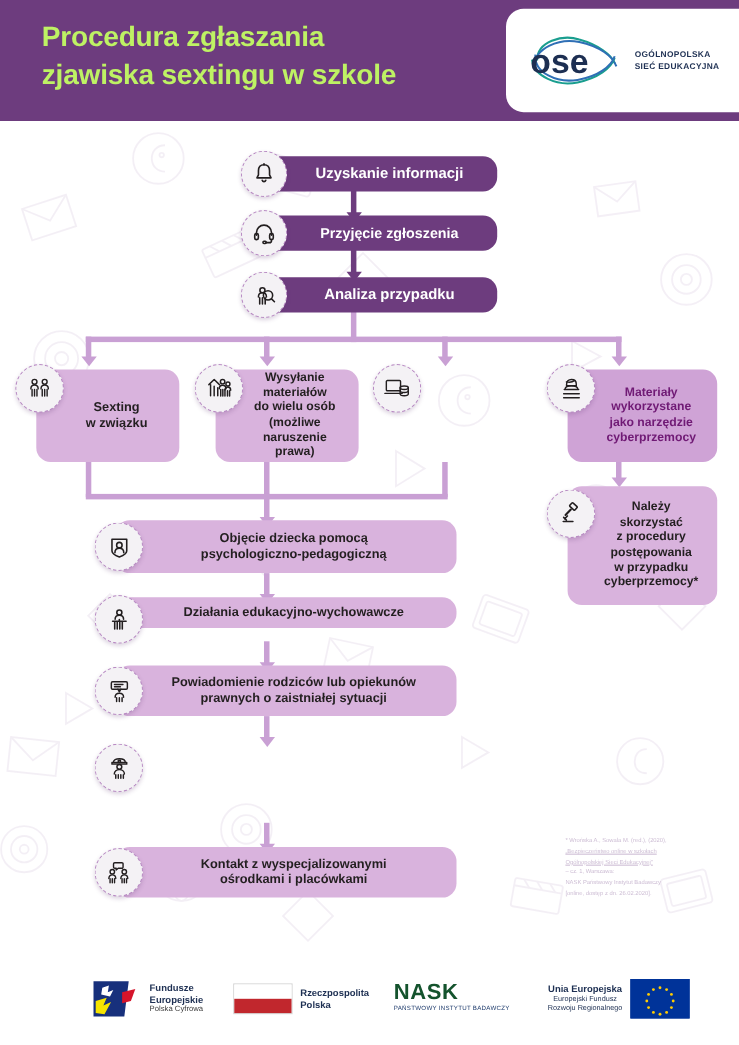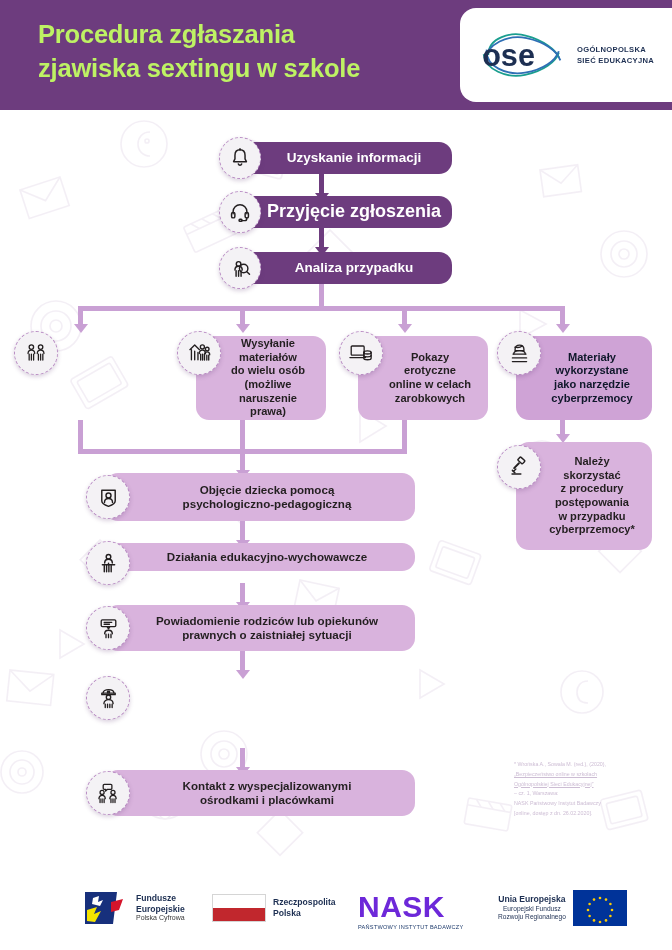--- a/index.html
+++ b/index.html
@@ -38,21 +38,21 @@
 
   
   .node{
     position:absolute;box-sizing:border-box;
     border-radius:13px;
     display:flex;align-items:center;justify-content:center;
     text-align:center;font-weight:bold;z-index:3;
   }
   .node.dark{background:#6d3c7e;color:#ffffff;}
   .node.light{background:#d9b3dd;color:#231f20;}
-  .node.lightmid{background:#cfa3d6;color:#0f172a;}
+  .node.lightmid{background:#cfa3d6;color:#701a75;}
   .node-label{padding:4px 10px 4px 10px;line-height:1.22;}
 
   
   .bubble{
     position:absolute;border-radius:50%;
     background:#f4f2f5;
     border:1.6px dashed #b98cc4;
     box-shadow:0 2px 4px rgba(90,50,110,.22);
     display:flex;align-items:center;justify-content:center;
     z-index:6;box-sizing:border-box;
@@ -78,21 +78,21 @@
 
   
   .footer{position:absolute;left:0;top:868px;width:672px;height:82px;background:#fff;z-index:5;}
   .flogo{position:absolute;display:flex;align-items:center;gap:7px;}
   .flogo-txt{font-size:8.6px;font-weight:bold;color:#1d2f52;line-height:1.25;}
   .flogo-txt .sub{font-size:7px;font-weight:normal;color:#3a3a3a;}
   .flogo-txt .sub2{font-size:6.6px;font-weight:normal;color:#1d2f52;}
   .pl-flag{width:54px;height:28px;border:.6px solid #d5d5d5;box-sizing:border-box;}
   .pl-flag .w{height:50%;background:#fff;}
   .pl-flag .r{height:50%;background:#c1272d;}
-  .nask{font-size:30px;font-weight:bold;color:#6d28d9;letter-spacing:.5px;line-height:1;}
+  .nask{font-size:20px;font-weight:bold;color:#14532d;letter-spacing:.5px;line-height:1;}
   .nask-sub{font-size:5.6px;color:#1d3a6b;letter-spacing:.25px;margin-top:2px;}
   .eu-flag{width:54px;height:36px;background:#003399;position:relative;}
 </style>
 </head>
 <body>
 
 <div id="page">
 
   <svg class="bg-pattern" viewBox="0 0 672 760">
     <g stroke="#e9e0ed" fill="none" stroke-width="1.7">
@@ -283,21 +283,21 @@
   </div>
   <div class="bubble" style="left:219px;top:137px;width:42px;height:42px;">
     <svg width="22" height="22" viewBox="0 0 24 24" fill="none" stroke="#231f20" stroke-width="1.6" stroke-linecap="round" stroke-linejoin="round">
       <path d="M12 3 C8.5 3 6.5 5.5 6.5 9 v4 L5 16 h14 l-1.5 -3 V9 C17.5 5.5 15.5 3 12 3 Z"></path>
       <path d="M10.2 18.5 a1.9 1.9 0 0 0 3.6 0"></path>
       <path d="M12 2 v1.2"></path>
     </svg>
   </div>
 
   <div class="node dark" style="left:240px;top:196px;width:212px;height:32px;">
-    <span class="node-label" style="font-size:18px;padding-left:26px;">Przyjęcie zgłoszenia</span>
+    <span class="node-label" style="font-size:13px;padding-left:26px;">Przyjęcie zgłoszenia</span>
   </div>
   <div class="bubble" style="left:219px;top:191px;width:42px;height:42px;">
     <svg width="22" height="22" viewBox="0 0 24 24" fill="none" stroke="#231f20" stroke-width="1.6" stroke-linecap="round" stroke-linejoin="round">
       <path d="M4.5 14 v-2.5 a7.5 7.5 0 0 1 15 0 V14"></path>
       <rect x="2.8" y="12.4" width="3.6" height="6" rx="1.6"></rect>
       <rect x="17.6" y="12.4" width="3.6" height="6" rx="1.6"></rect>
       <path d="M19.4 18.4 v1 a2 2 0 0 1 -2 2 h-3.4"></path>
       <rect x="11" y="20" width="3.2" height="2.2" rx="1"></rect>
     </svg>
   </div>
@@ -308,20 +308,26 @@
   <div class="bubble" style="left:219px;top:247px;width:42px;height:42px;">
     <svg width="23" height="23" viewBox="0 0 24 24" fill="none" stroke="#231f20" stroke-width="1.5" stroke-linecap="round" stroke-linejoin="round">
       <circle cx="10" cy="7.2" r="2.4"></circle>
       <path d="M6.2 13.5 c0 -2.4 1.7 -3.9 3.8 -3.9 c2.1 0 3.8 1.5 3.8 3.9"></path>
       <path d="M7.4 14.2 v6 M10 14.2 v6 M12.6 14.2 v6"></path>
       <circle cx="15.3" cy="12" r="4.4"></circle>
       <path d="M18.6 15.3 L21.4 18.1"></path>
     </svg>
   </div>
 
+  <div class="node light" style="left:33px;top:336px;width:130px;height:84px;">
+    <div class="node-label" style="font-size:11.6px;padding-left:26px;">
+      <div>Sexting</div>
+      <div>w związku</div>
+    </div>
+  </div>
   <div class="bubble" style="left:14px;top:331px;width:44px;height:44px;">
     <svg width="24" height="24" viewBox="0 0 26 24" fill="none" stroke="#231f20" stroke-width="1.4" stroke-linecap="round" stroke-linejoin="round">
       <circle cx="8" cy="5.6" r="2.4"></circle>
         <circle cx="18" cy="5.6" r="2.4"></circle>
       <path d="M4.4 12.6 c0 -2.4 1.6 -3.8 3.6 -3.8 c2 0 3.6 1.4 3.6 3.8"></path>
       <path d="M14.4 12.6 c0 -2.4 1.6 -3.8 3.6 -3.8 c2 0 3.6 1.4 3.6 3.8"></path>
       <path d="M5.6 13.2 v6.4 M8 13.2 v6.4 M10.4 13.2 v6.4"></path>
       <path d="M15.6 13.2 v6.4 M18 13.2 v6.4 M20.4 13.2 v6.4"></path>
     </svg>
   </div>
@@ -340,28 +346,20 @@
       <path d="M3 8 L8 3.2 L13 8"></path>
       <path d="M4.6 8 v10.6 M8 9.6 v9 M11.4 11 v7.6"></path>
       <circle cx="16" cy="5.2" r="2.1"></circle>
         <circle cx="21" cy="7.4" r="1.9"></circle>
       <path d="M12.8 12 c0 -2.2 1.4 -3.5 3.2 -3.5 c1.8 0 3.2 1.3 3.2 3.5"></path>
       <path d="M18.2 13 c.3 -1.8 1.4 -2.7 2.8 -2.7 c1.5 0 2.6 1.1 2.6 3.1"></path>
       <path d="M14.2 12.6 v6.2 M16.2 12.6 v6.2 M18.2 12.6 v6.2 M20.6 13.8 v5 M22.6 13.8 v5"></path>
     </svg>
   </div>
 
-  <div class="node light" style="left:358px;top:336px;width:130px;height:84px;">
-    <div class="node-label" style="font-size:11.1px;padding-left:24px;">
-      <div>Pokazy</div>
-      <div>erotyczne</div>
-      <div>online w celach</div>
-      <div>zarobkowych</div>
-    </div>
-  </div>
   <div class="bubble" style="left:339px;top:331px;width:44px;height:44px;">
     <svg width="24" height="24" viewBox="0 0 26 24" fill="none" stroke="#231f20" stroke-width="1.4" stroke-linecap="round" stroke-linejoin="round">
       <rect x="2.4" y="4.4" width="14" height="10" rx="1"></rect>
       <path d="M1 17 h17"></path>
       <ellipse cx="20" cy="11.4" rx="4" ry="1.7"></ellipse>
       <path d="M16 11.4 v3 c0 .9 1.8 1.7 4 1.7 c2.2 0 4 -.8 4 -1.7 v-3"></path>
       <path d="M16 14.6 v3 c0 .9 1.8 1.7 4 1.7 c2.2 0 4 -.8 4 -1.7 v-3"></path>
     </svg>
   </div>
 

